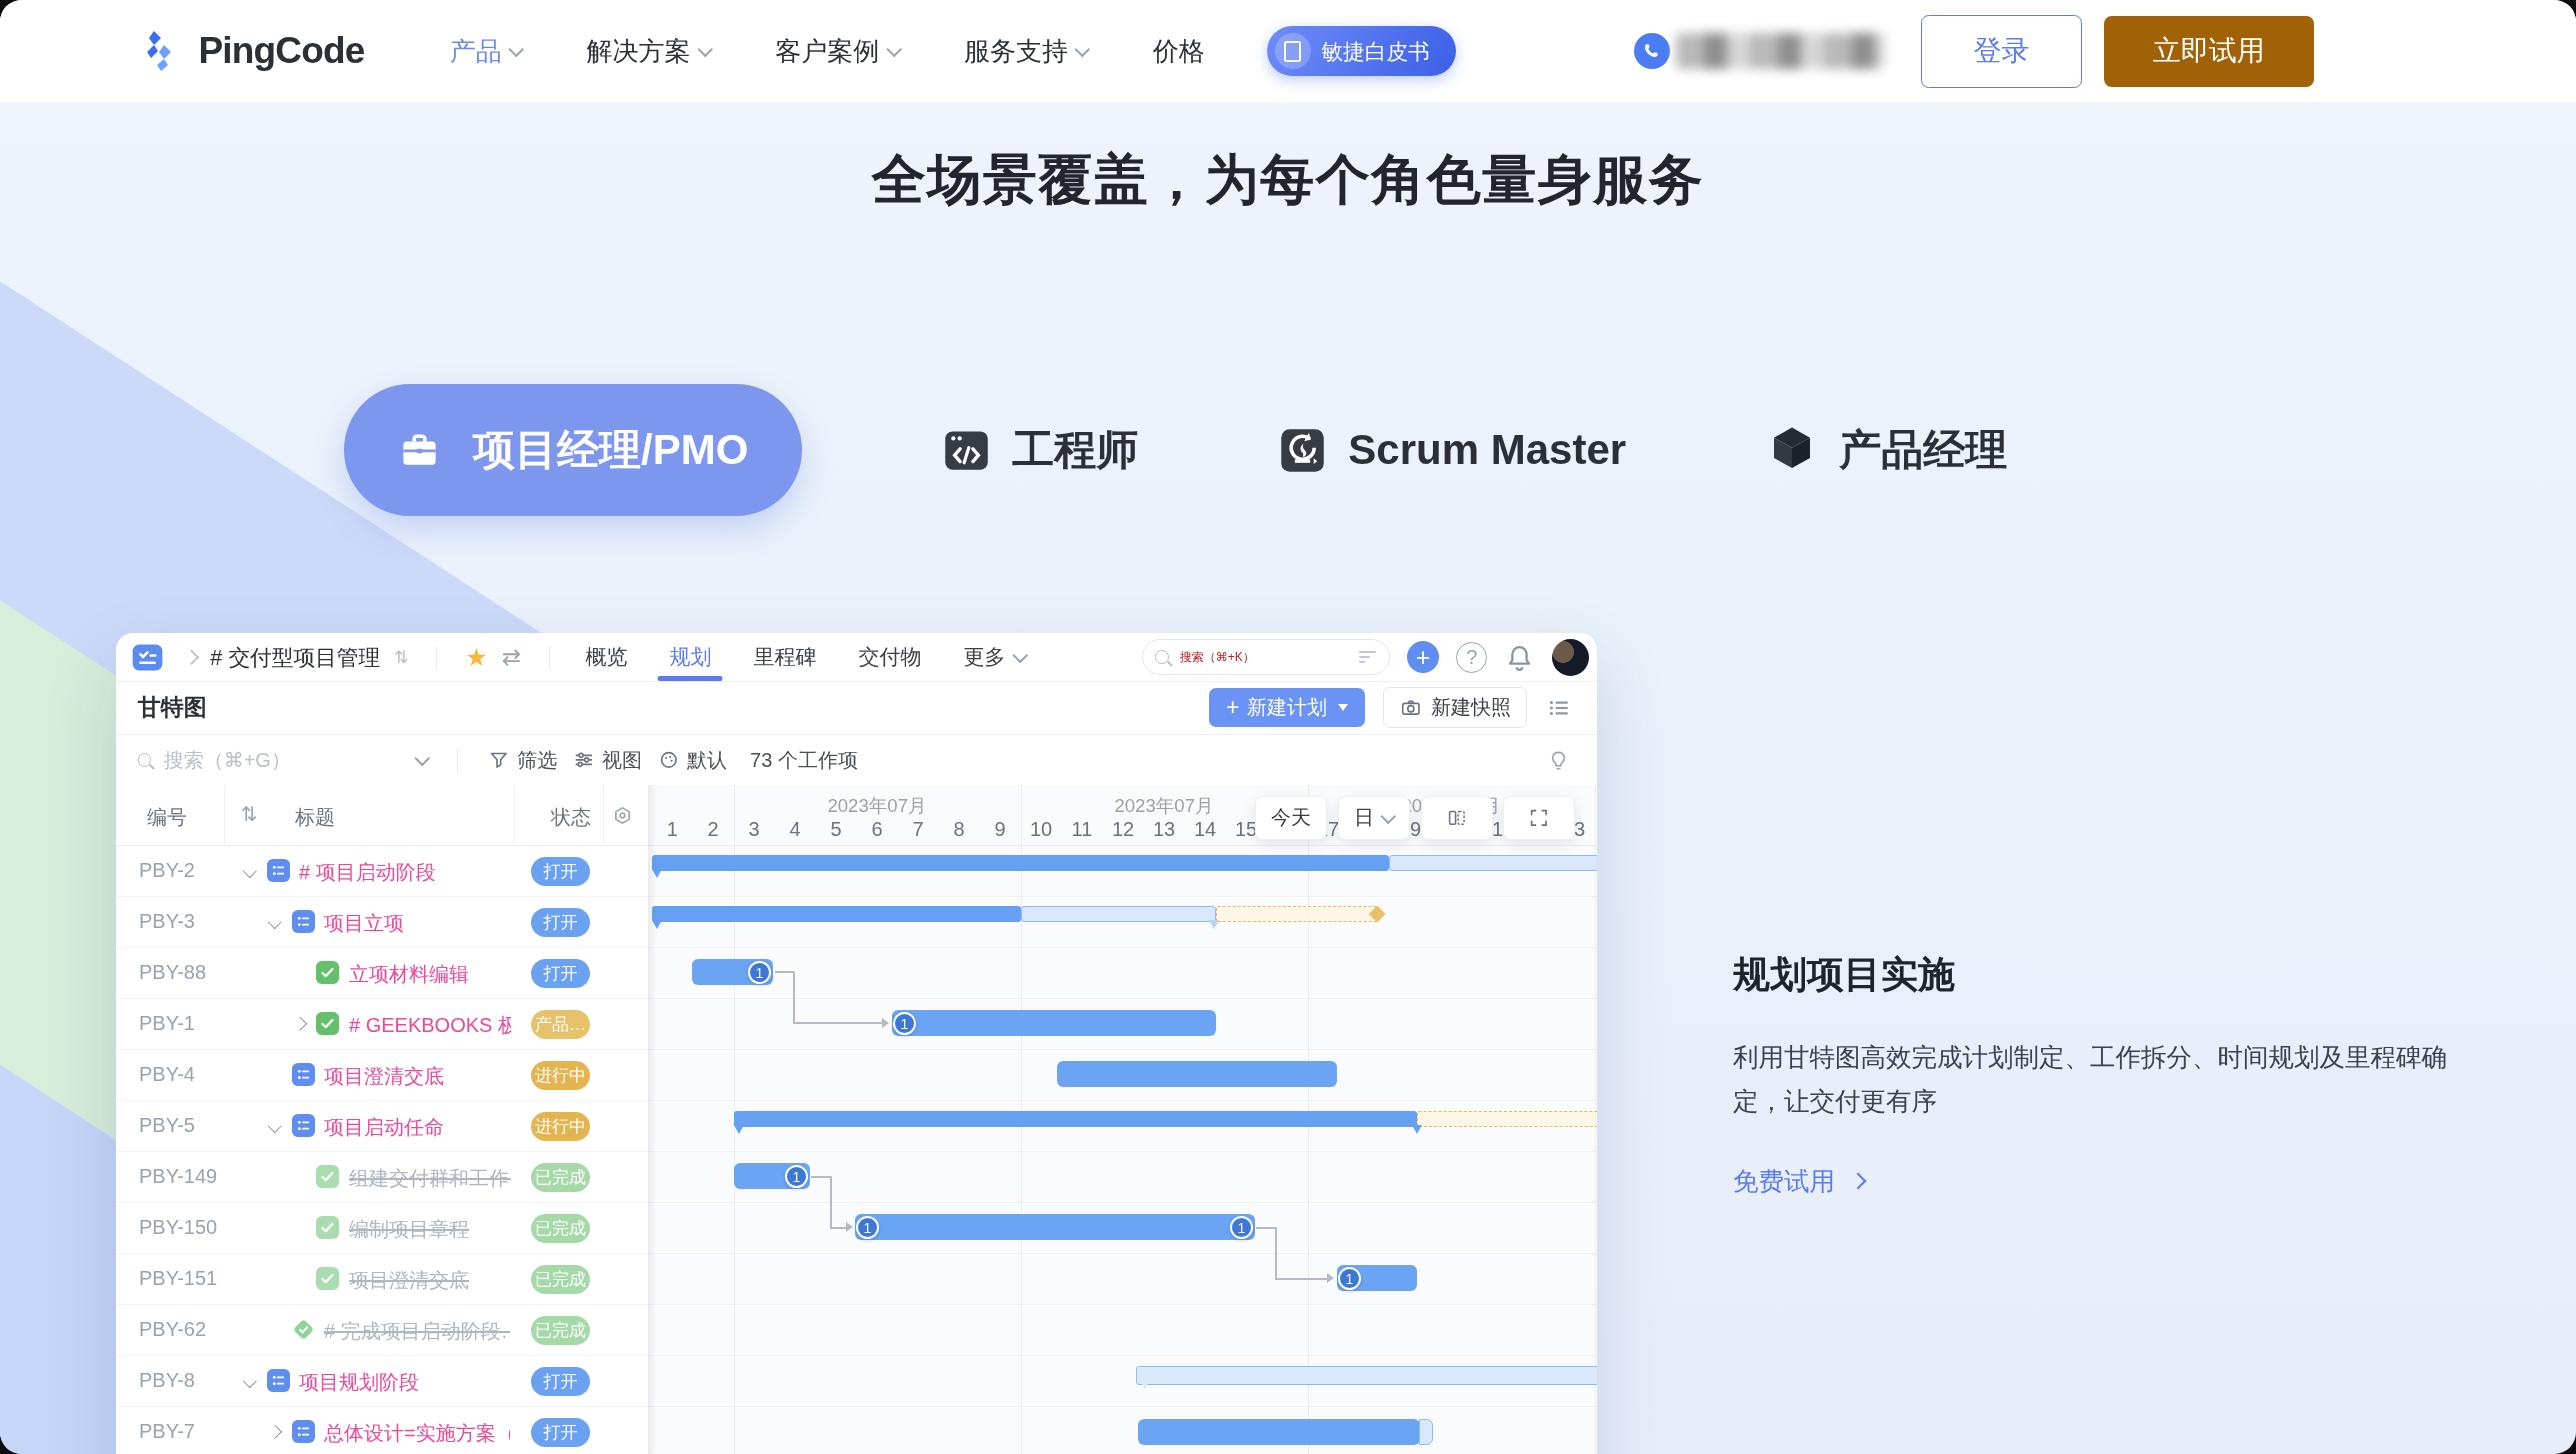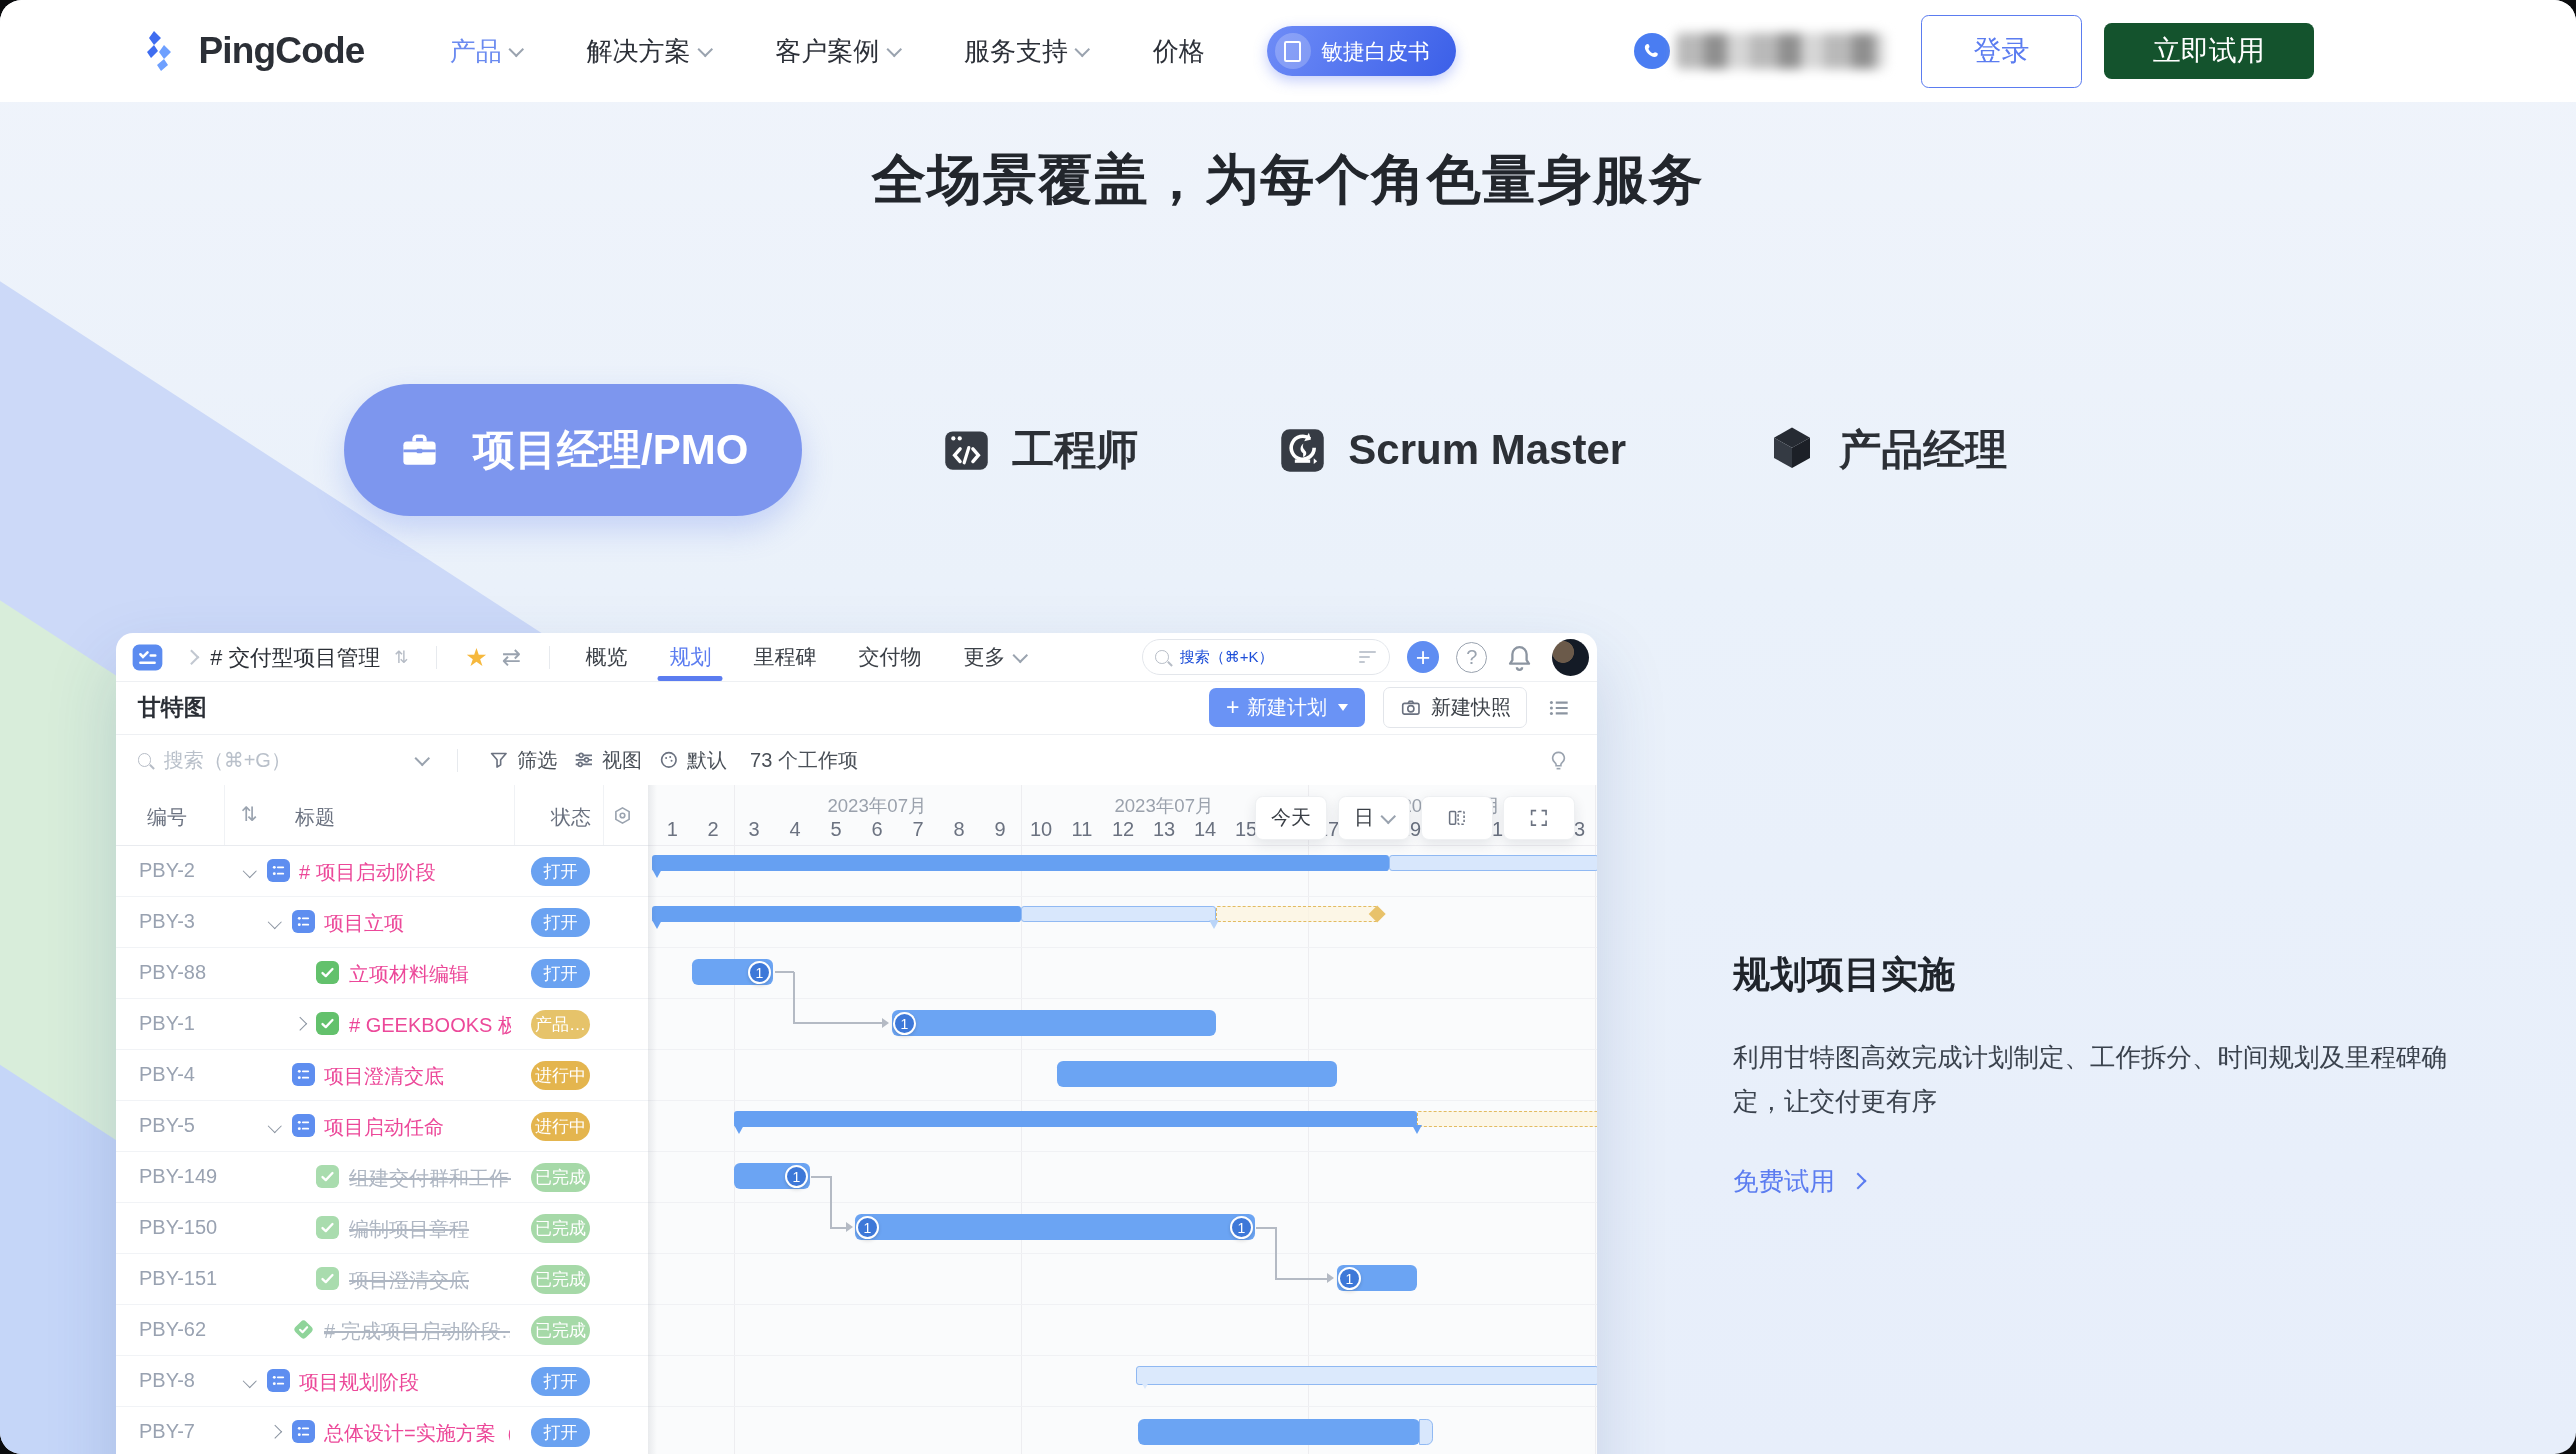--- a/index.html
+++ b/index.html
@@ -18,21 +18,21 @@
   .wp-badge{display:flex;align-items:center;gap:10.8px;margin-left:62px;height:50px;padding:0 26px 0 7.7px;border-radius:25px;
             background:linear-gradient(120deg,#6e8cf7,#3b5fe8);box-shadow:0 4.6px 14px rgba(80,110,240,.35);color:#fff;font-size:21.7px;cursor:pointer;}
   .wp-badge .bcirc{width:36px;height:36px;border-radius:50%;background:rgba(255,255,255,.22);display:flex;align-items:center;justify-content:center;}
   .wp-badge .book{width:12.4px;height:17px;border:2.3px solid #fff;border-radius:2.3px;}
   .phone-group{display:flex;align-items:center;margin-left:178px;}
   .phone-circ{width:36px;height:36px;border-radius:50%;background:#4a7df2;display:flex;align-items:center;justify-content:center;}
   .phone-blur{width:209px;height:36px;margin-left:6.2px;border-radius:4.6px;filter:blur(5.4px);
       background:repeating-linear-gradient(90deg,#b9b9b9 0 28px,#8f8f8f 28px 51px,#d6d6d6 51px 74px);}
   .btn-login{margin-left:36px;width:159px;height:71px;border:1.5px solid #5b7cf0;border-radius:7.7px;background:#fff;
              color:#5b7cf0;font-size:28px;display:flex;align-items:center;justify-content:center;cursor:pointer;}
-  .btn-cta{margin-left:21.7px;width:210px;height:56px;border-radius:7.7px;background:#14532d;color:#fff;font-size:28px;
+  .btn-cta{margin-left:21.7px;width:210px;height:71px;border-radius:7.7px;background:#a16207;color:#fff;font-size:28px;
            display:flex;align-items:center;justify-content:center;cursor:pointer;}
   
   .hero-title{position:absolute;top:144px;left:0;width:100%;text-align:center;font-size:54px;font-weight:800;color:#22262c;letter-spacing:1.5px;z-index:1;}
   .role-tabs{position:absolute;top:384px;left:344px;display:flex;align-items:center;z-index:1;}
   .role-pill{display:flex;align-items:center;gap:32px;height:132px;padding:0 54px;border-radius:68px;background:#7d96ee;
              color:#fff;font-size:42px;font-weight:700;box-shadow:0 14px 31px rgba(110,140,240,.30);cursor:pointer;}
   .role-item{display:flex;align-items:center;gap:20px;margin-left:139px;font-size:42px;font-weight:700;color:#2c3036;cursor:pointer;}
   
   .deco{position:absolute;z-index:0;}
   .deco1{left:-170px;top:449px;width:758px;height:333px;background:#ccd9f8;transform:rotate(33deg);}
@@ -43,21 +43,21 @@
        box-shadow:0 31px 70px rgba(40,70,140,.18);z-index:2;overflow:hidden;font-size:20px;color:#30353d;}
   .appnav{position:absolute;left:0;top:0;width:100%;height:48px;display:flex;align-items:center;border-bottom:0.8px solid #eef0f3;}
   .appnav .bc{display:flex;align-items:center;gap:14px;margin-left:15.5px;}
   .bc-title{font-size:21.7px;color:#2b2f36;}
   .vdiv{width:0.8px;height:23px;background:#e7eaee;margin:0 14px;}
   .apptabs{display:flex;align-items:center;gap:42px;margin-left:21.7px;}
   .apptab{position:relative;height:48px;display:flex;align-items:center;font-size:21px;color:#3c4148;cursor:pointer;}
   .apptab.active{color:#5b7cf0;}
   .apptab.active::after{content:"";position:absolute;left:50%;transform:translateX(-50%);bottom:0;width:65px;height:4.6px;border-radius:2.3px;background:#5b7cf0;}
   .appnav-right{position:absolute;right:7.7px;top:0;height:48px;display:flex;align-items:center;gap:17px;}
-  .searchpill{display:flex;align-items:center;gap:10.8px;width:221px;height:34px;border:0.8px solid #e3e6eb;border-radius:18.6px;padding:0 12.4px;color:#1d4ed8;font-size:15px;}
+  .searchpill{display:flex;align-items:center;gap:10.8px;width:221px;height:34px;border:0.8px solid #e3e6eb;border-radius:18.6px;padding:0 12.4px;color:#b91c1c;font-size:12px;}
   .mag{flex:none;width:11.6px;height:11.6px;border:1.9px solid #b6bcc6;border-radius:50%;position:relative;}
   .mag::after{content:"";position:absolute;width:6.2px;height:1.9px;background:#b6bcc6;transform:rotate(45deg);right:-5.4px;bottom:-2.3px;}
   .fbars{margin-left:auto;display:flex;flex-direction:column;gap:3.1px;}
   .fbars i{display:block;height:1.9px;background:#c2c8d1;border-radius:1.5px;}
   .plus-circ{width:32.5px;height:32.5px;border-radius:50%;background:#5f8df2;color:#fff;font-size:25px;display:flex;align-items:center;justify-content:center;cursor:pointer;}
   .q-circ{width:29px;height:29px;border-radius:50%;border:1.9px solid #9aa3af;color:#9aa3af;font-size:20px;display:flex;align-items:center;justify-content:center;cursor:pointer;}
   .avatar{width:37px;height:37px;border-radius:50%;background:radial-gradient(circle at 30% 35%,#6b5a4a 0 30%,#141b26 32%);cursor:pointer;}
   .toolbar{position:absolute;left:0;top:48px;width:100%;height:53px;display:flex;align-items:center;border-bottom:0.8px solid #eef0f3;}
   .view-title{margin-left:21.7px;font-size:23px;font-weight:700;color:#2b2f36;}
   .toolbar-right{position:absolute;right:25px;display:flex;align-items:center;gap:18.6px;}

